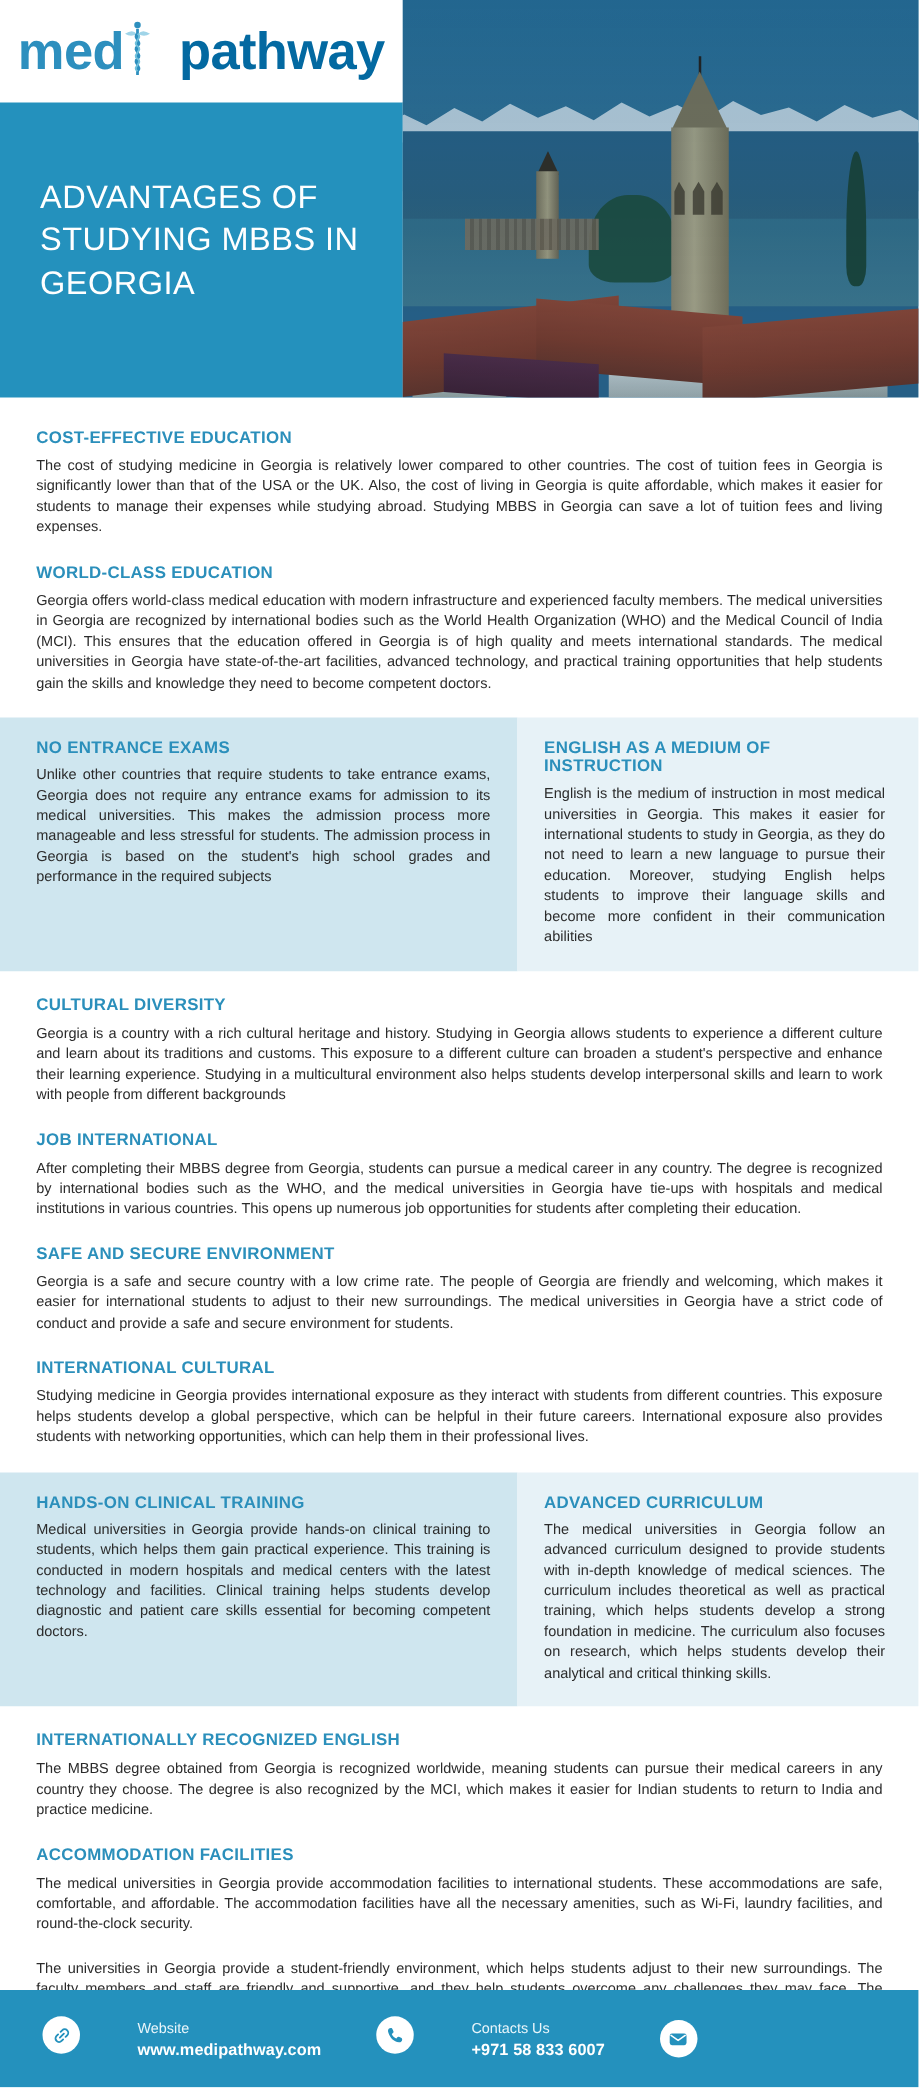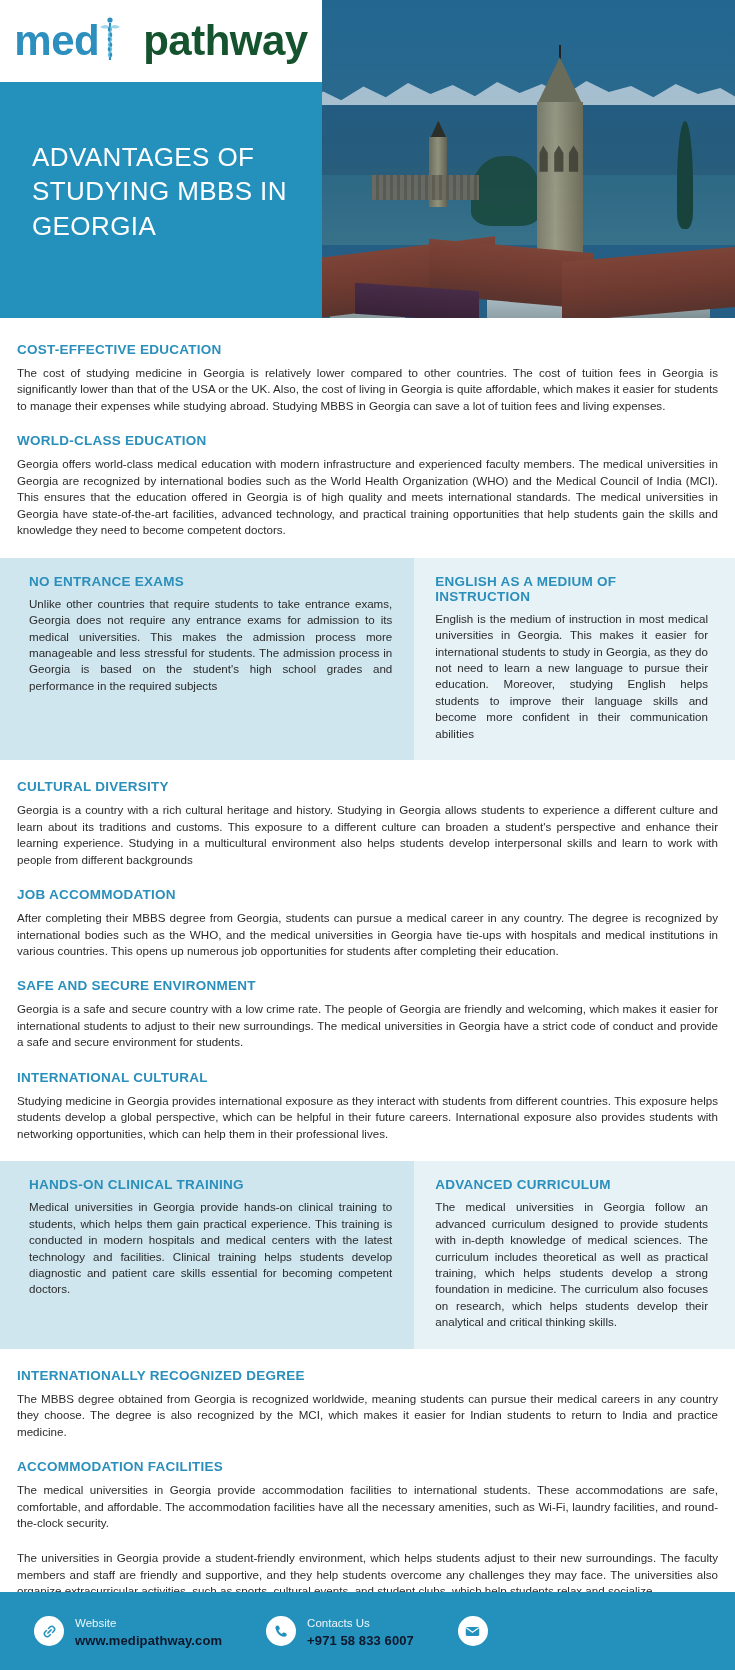--- a/index.html
+++ b/index.html
@@ -39,21 +39,21 @@
   .logo {
     display: flex;
     align-items: center;
     position: relative;
     font-size: 42px;
     font-weight: bold;
     letter-spacing: -0.5px;
     color: #2d8fbe;
   }
   .logo-med { color: #2d8fbe; }
-  .logo-pathway { color: #14532d; margin-left: 23px; }
+  .logo-pathway { color: #0369a1; margin-left: 23px; }
   .caduceus {
     width: 26px;
     height: 48px;
     margin: 0 -3px 0 -2px;
     position: relative;
     top: -3px;
   }
   .header-banner {
     position: absolute;
     left: 0; top: 82px;
@@ -179,21 +179,21 @@
   }
   .photo-tint {
     position:absolute; left:0; top:0; width:100%; height:100%;
     background: linear-gradient(180deg, rgba(25,95,140,0.30) 0%, rgba(20,85,130,0.22) 100%);
     mix-blend-mode: multiply;
   }
 
   
   .content { padding: 0; }
   .section {
-    padding: 0 17px;
+    padding: 0 29px;
   }
   .sec-title {
     color: #2b8fbb;
     font-size: 13.5px;
     font-weight: bold;
     letter-spacing: 0.25px;
     margin-bottom: 8px;
   }
   .sec-body {
     color: #2b2b2b;
@@ -219,32 +219,32 @@
   
   .footer {
     position: absolute;
     left: 0; bottom: 0;
     width: 735px; height: 78px;
     background: #2491bd;
     display: flex;
     align-items: center;
     padding-left: 34px;
   }
-  .fitem { display: flex; align-items: center; margin-right: 44px; }
+  .fitem { display: flex; align-items: flex-start; margin-right: 44px; gap: 35px; }
   .ficon {
     width: 30px; height: 30px;
     border-radius: 50%;
     background: #ffffff;
     display: flex; align-items: center; justify-content: center;
     margin-right: 11px;
     flex: none;
   }
   .ficon svg { display:block; }
   .flabel { color:#eaf6fb; font-size: 11.5px; line-height: 1.25; }
-  .fvalue { color:#0f172a; font-size: 13px; font-weight: bold; line-height: 1.25; letter-spacing:0.1px; }
+  .fvalue { color:#ffffff; font-size: 13px; font-weight: bold; line-height: 1.25; letter-spacing:0.1px; }
 </style>
 </head>
 <body>
 
 <div class="page">
 
   <div class="header">
 
     <div class="hero-photo">
       <div class="sky"></div>
@@ -327,21 +327,21 @@
     <div class="gap-b"></div>
 
     <div class="section">
       <div class="sec-title">CULTURAL DIVERSITY</div>
       <div class="sec-body">Georgia is a country with a rich cultural heritage and history. Studying in Georgia allows students to experience a different culture and learn about its traditions and customs. This exposure to a different culture can broaden a student's perspective and enhance their learning experience. Studying in a multicultural environment also helps students develop interpersonal skills and learn to work with people from different backgrounds</div>
     </div>
 
     <div class="gap-b"></div>
 
     <div class="section">
-      <div class="sec-title">JOB ACCOMMODATION</div>
+      <div class="sec-title">JOB INTERNATIONAL</div>
       <div class="sec-body">After completing their MBBS degree from Georgia, students can pursue a medical career in any country. The degree is recognized by international bodies such as the WHO, and the medical universities in Georgia have tie-ups with hospitals and medical institutions in various countries. This opens up numerous job opportunities for students after completing their education.</div>
     </div>
 
     <div class="gap-b"></div>
 
     <div class="section">
       <div class="sec-title">SAFE AND SECURE ENVIRONMENT</div>
       <div class="sec-body">Georgia is a safe and secure country with a low crime rate. The people of Georgia are friendly and welcoming, which makes it easier for international students to adjust to their new surroundings. The medical universities in Georgia have a strict code of conduct and provide a safe and secure environment for students.</div>
     </div>
 
@@ -361,21 +361,21 @@
       </div>
       <div class="band-col right">
         <div class="sec-title">ADVANCED CURRICULUM</div>
         <div class="sec-body">The medical universities in Georgia follow an advanced curriculum designed to provide students with in-depth knowledge of medical sciences. The curriculum includes theoretical as well as practical training, which helps students develop a strong foundation in medicine. The curriculum also focuses on research, which helps students develop their analytical and critical thinking skills.</div>
       </div>
     </div>
 
     <div class="gap-b"></div>
 
     <div class="section">
-      <div class="sec-title">INTERNATIONALLY RECOGNIZED DEGREE</div>
+      <div class="sec-title">INTERNATIONALLY RECOGNIZED ENGLISH</div>
       <div class="sec-body">The MBBS degree obtained from Georgia is recognized worldwide, meaning students can pursue their medical careers in any country they choose. The degree is also recognized by the MCI, which makes it easier for Indian students to return to India and practice medicine.</div>
     </div>
 
     <div class="gap-b"></div>
 
     <div class="section">
       <div class="sec-title">ACCOMMODATION FACILITIES</div>
       <div class="sec-body">The medical universities in Georgia provide accommodation facilities to international students. These accommodations are safe, comfortable, and affordable. The accommodation facilities have all the necessary amenities, such as Wi-Fi, laundry facilities, and round-the-clock security.</div>
     </div>
 

